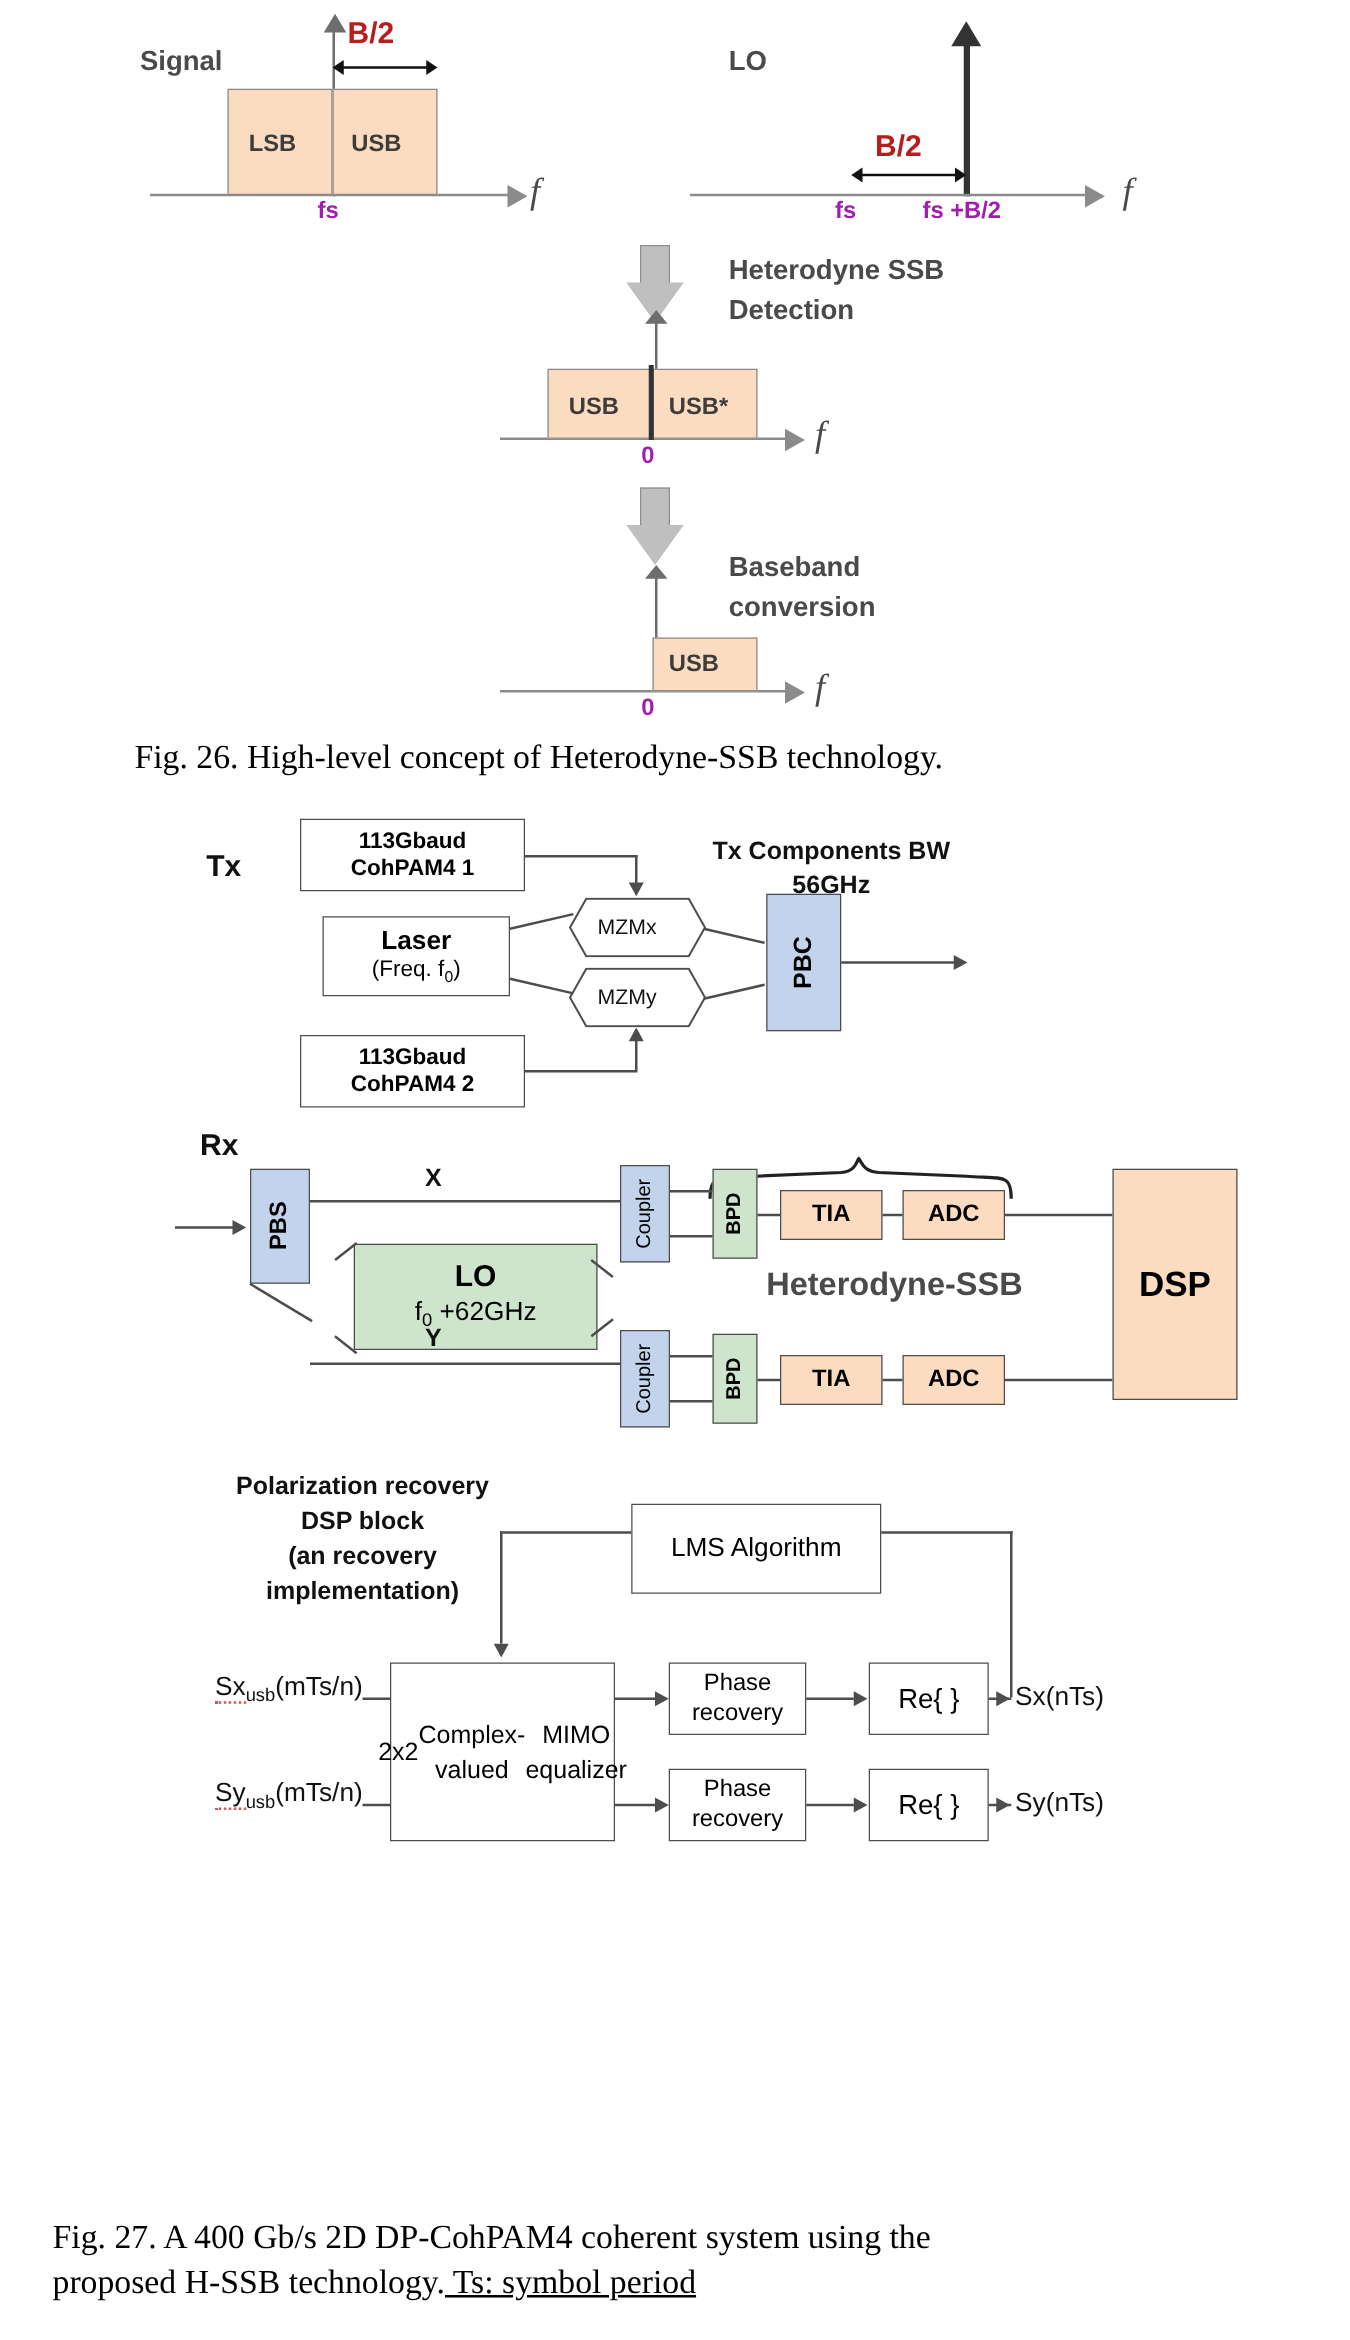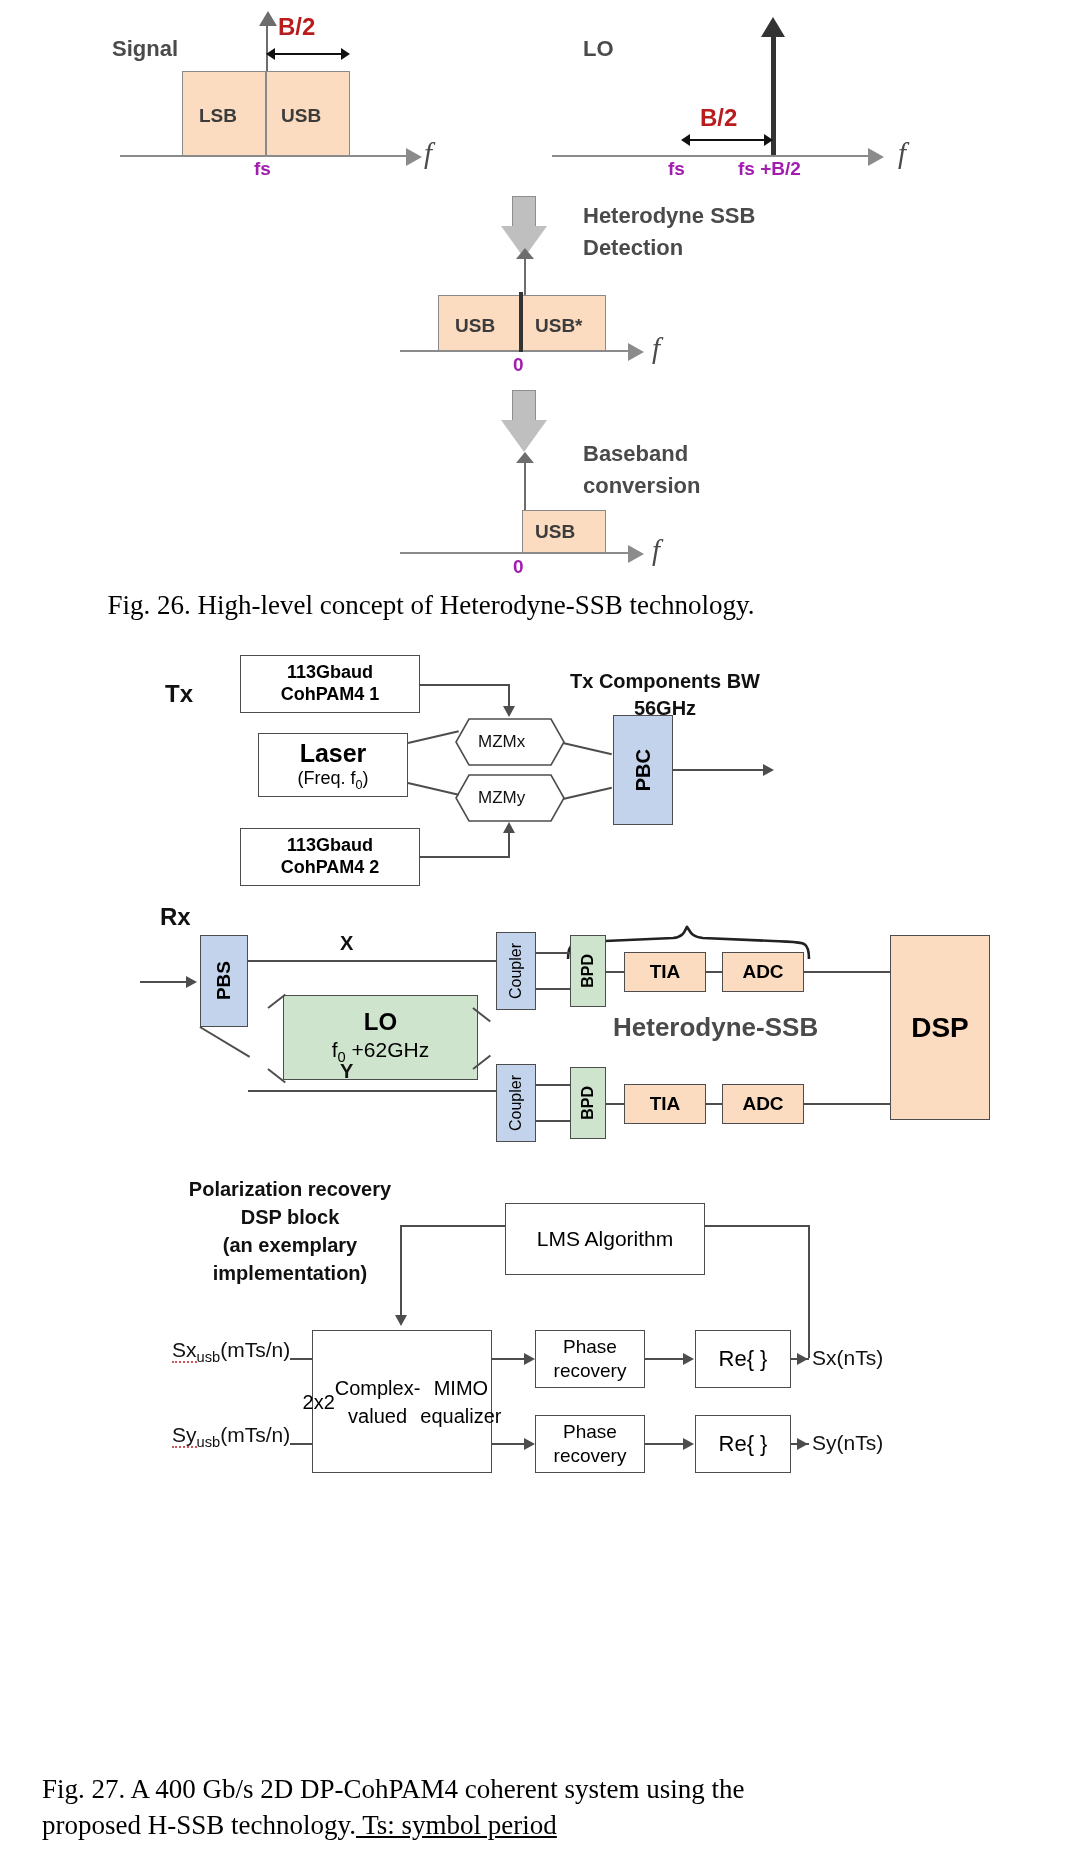--- a/index.html
+++ b/index.html
@@ -291,21 +291,21 @@
   <div class="abs" style="left:0; top:640px; width:1080px; height:1100px;">
 
     <div class="lbl lbl-b" style="left:165px; top:40px; font-size:24px;">Tx</div>
 
     <div class="box box-white bold" style="left:240px; top:15px; width:180px; height:58px; white-space:pre;">113Gbaud
 CohPAM4 1</div>
     <div class="box box-white bold" style="left:240px; top:188px; width:180px; height:58px; white-space:pre;">113Gbaud
 CohPAM4 2</div>
 
     <div class="box box-white" style="left:258px; top:93px; width:150px; height:64px; flex-direction:column;">
-      <div class="bold" style="font-size:25px;">Laser</div>
+      <div class="bold" style="font-size:21px;">Laser</div>
       <div style="font-size:18px;">(Freq. f<sub>0</sub>)</div>
     </div>
 
     <svg class="abs" style="left:455px; top:78px;" width="110" height="48">
       <polygon points="14,1 96,1 109,24 96,47 14,47 1,24" fill="#ffffff" stroke="#4d4d4d" stroke-width="1.6"></polygon>
     </svg>
     <div class="lbl" style="left:478px; top:92px; font-size:17px;">MZMx</div>
 
     <svg class="abs" style="left:455px; top:134px;" width="110" height="48">
       <polygon points="14,1 96,1 109,24 96,47 14,47 1,24" fill="#ffffff" stroke="#4d4d4d" stroke-width="1.6"></polygon>
@@ -398,21 +398,21 @@
     <div class="conn conn-h" style="left:706px; top:463px; width:16px;"></div>
     <div class="conn conn-h" style="left:804px; top:463px; width:86px;"></div>
 
     <div class="lbl lbl-b" style="left:613px; top:372px; font-size:26px; color:#4a4a4a;">Heterodyne-SSB</div>
 
     <div class="box box-peach" style="left:890px; top:295px; width:100px; height:185px; font-weight:bold; font-size:28px;">DSP</div>
 
     <div class="lbl lbl-b" style="left:175px; top:535px; font-size:20px; line-height:1.4; text-align:center; width:230px;">
       <div>Polarization recovery</div>
       <div>DSP block</div>
-      <div>(an exemplary</div>
+      <div>(an recovery</div>
       <div>implementation)</div>
     </div>
 
     <div class="box box-white" style="left:505px; top:563px; width:200px; height:72px; font-size:21px;">LMS Algorithm</div>
 
     <div class="box box-white" style="left:312px; top:690px; width:180px; height:143px; flex-direction:row; font-size:20px; line-height:1.4;">
       <div>2x2</div>
       <div>Complex-valued</div>
       <div>MIMO equalizer</div>
     </div>

